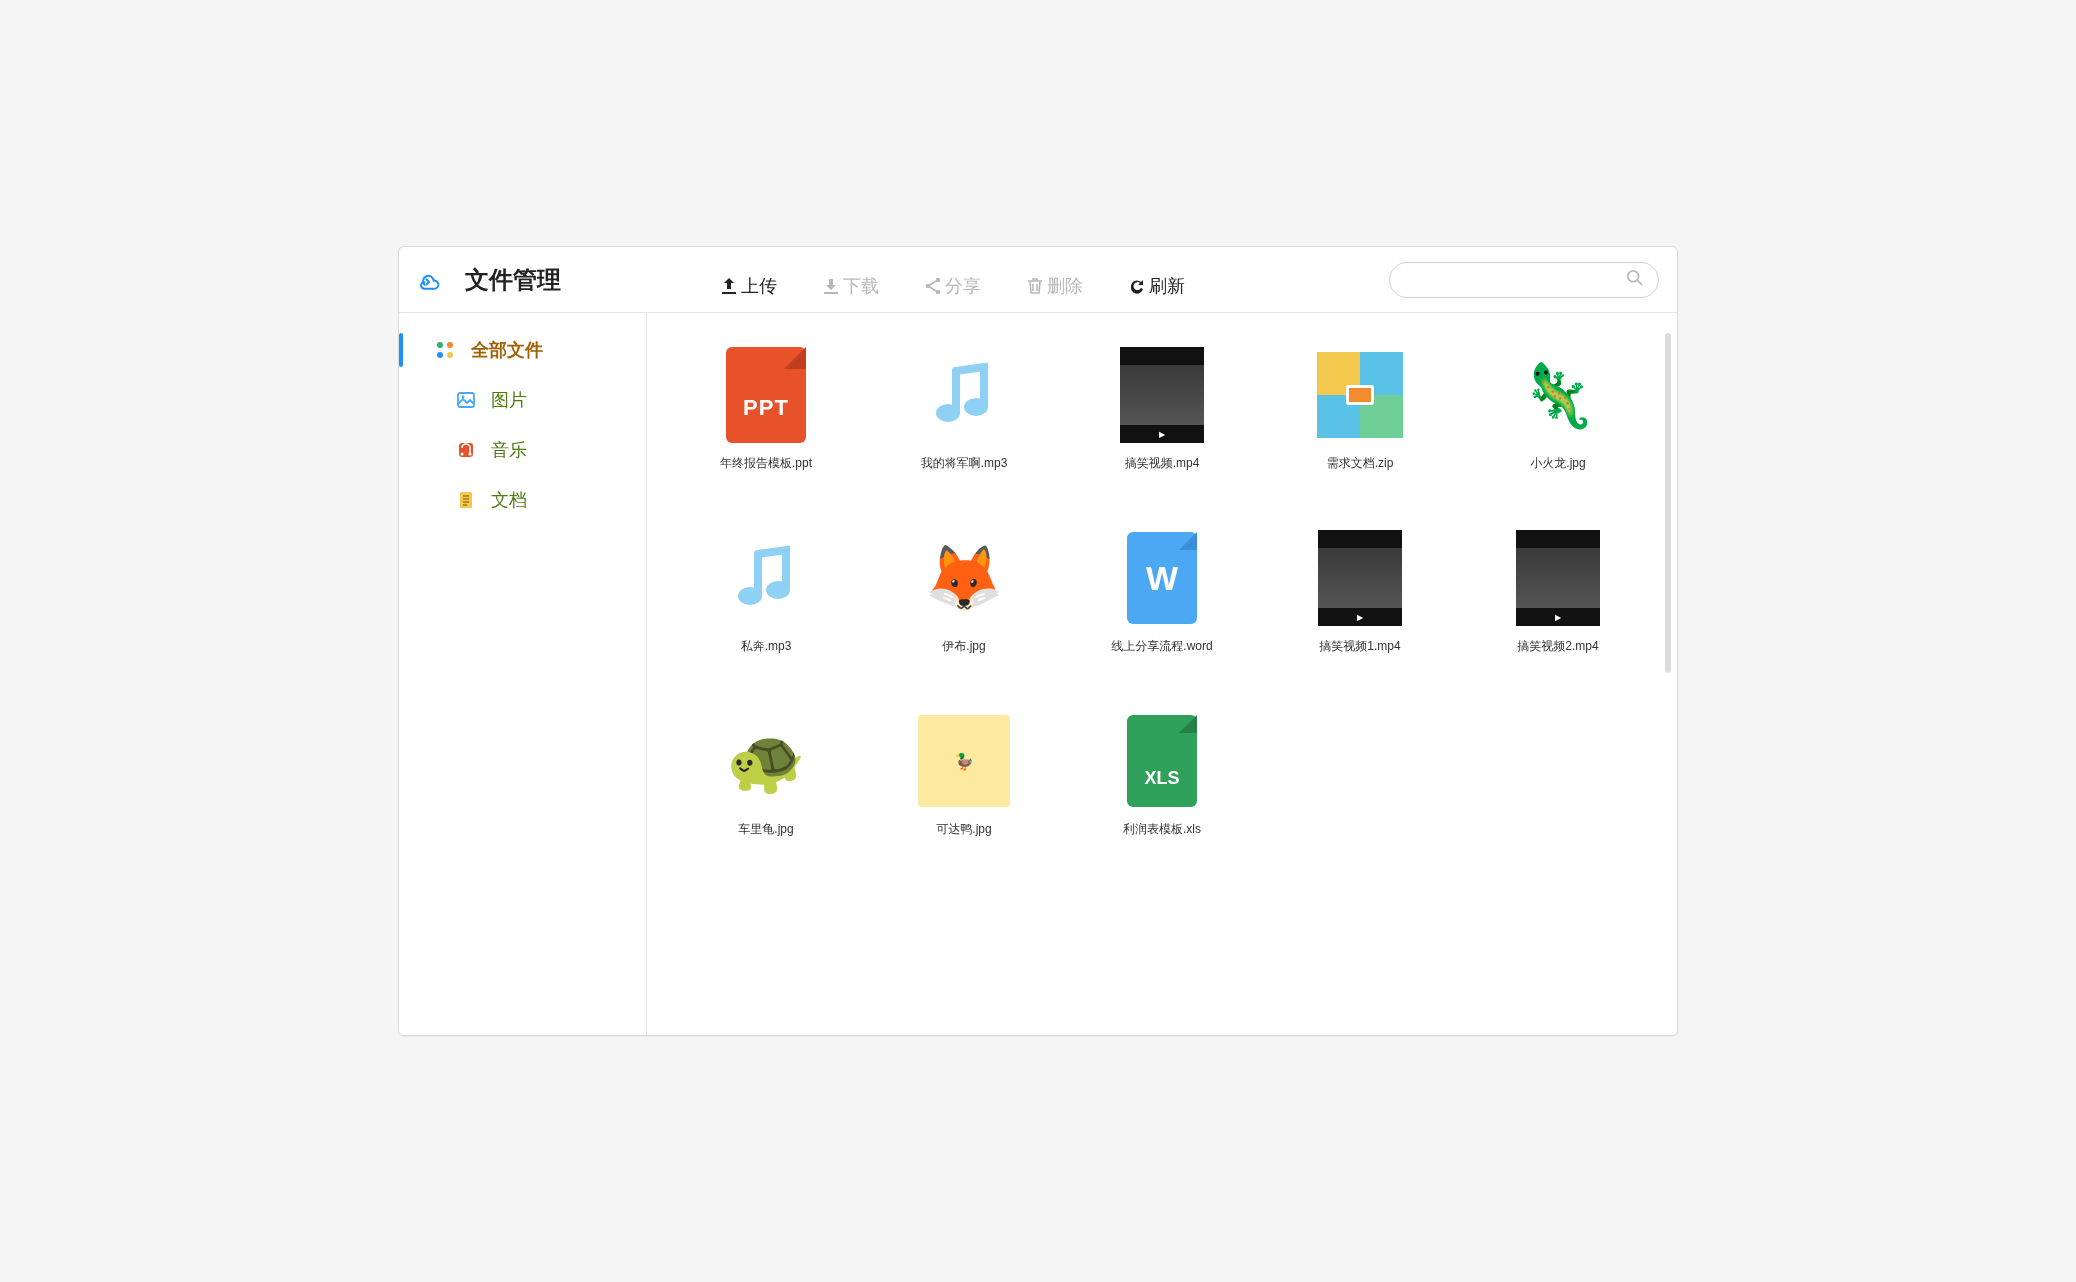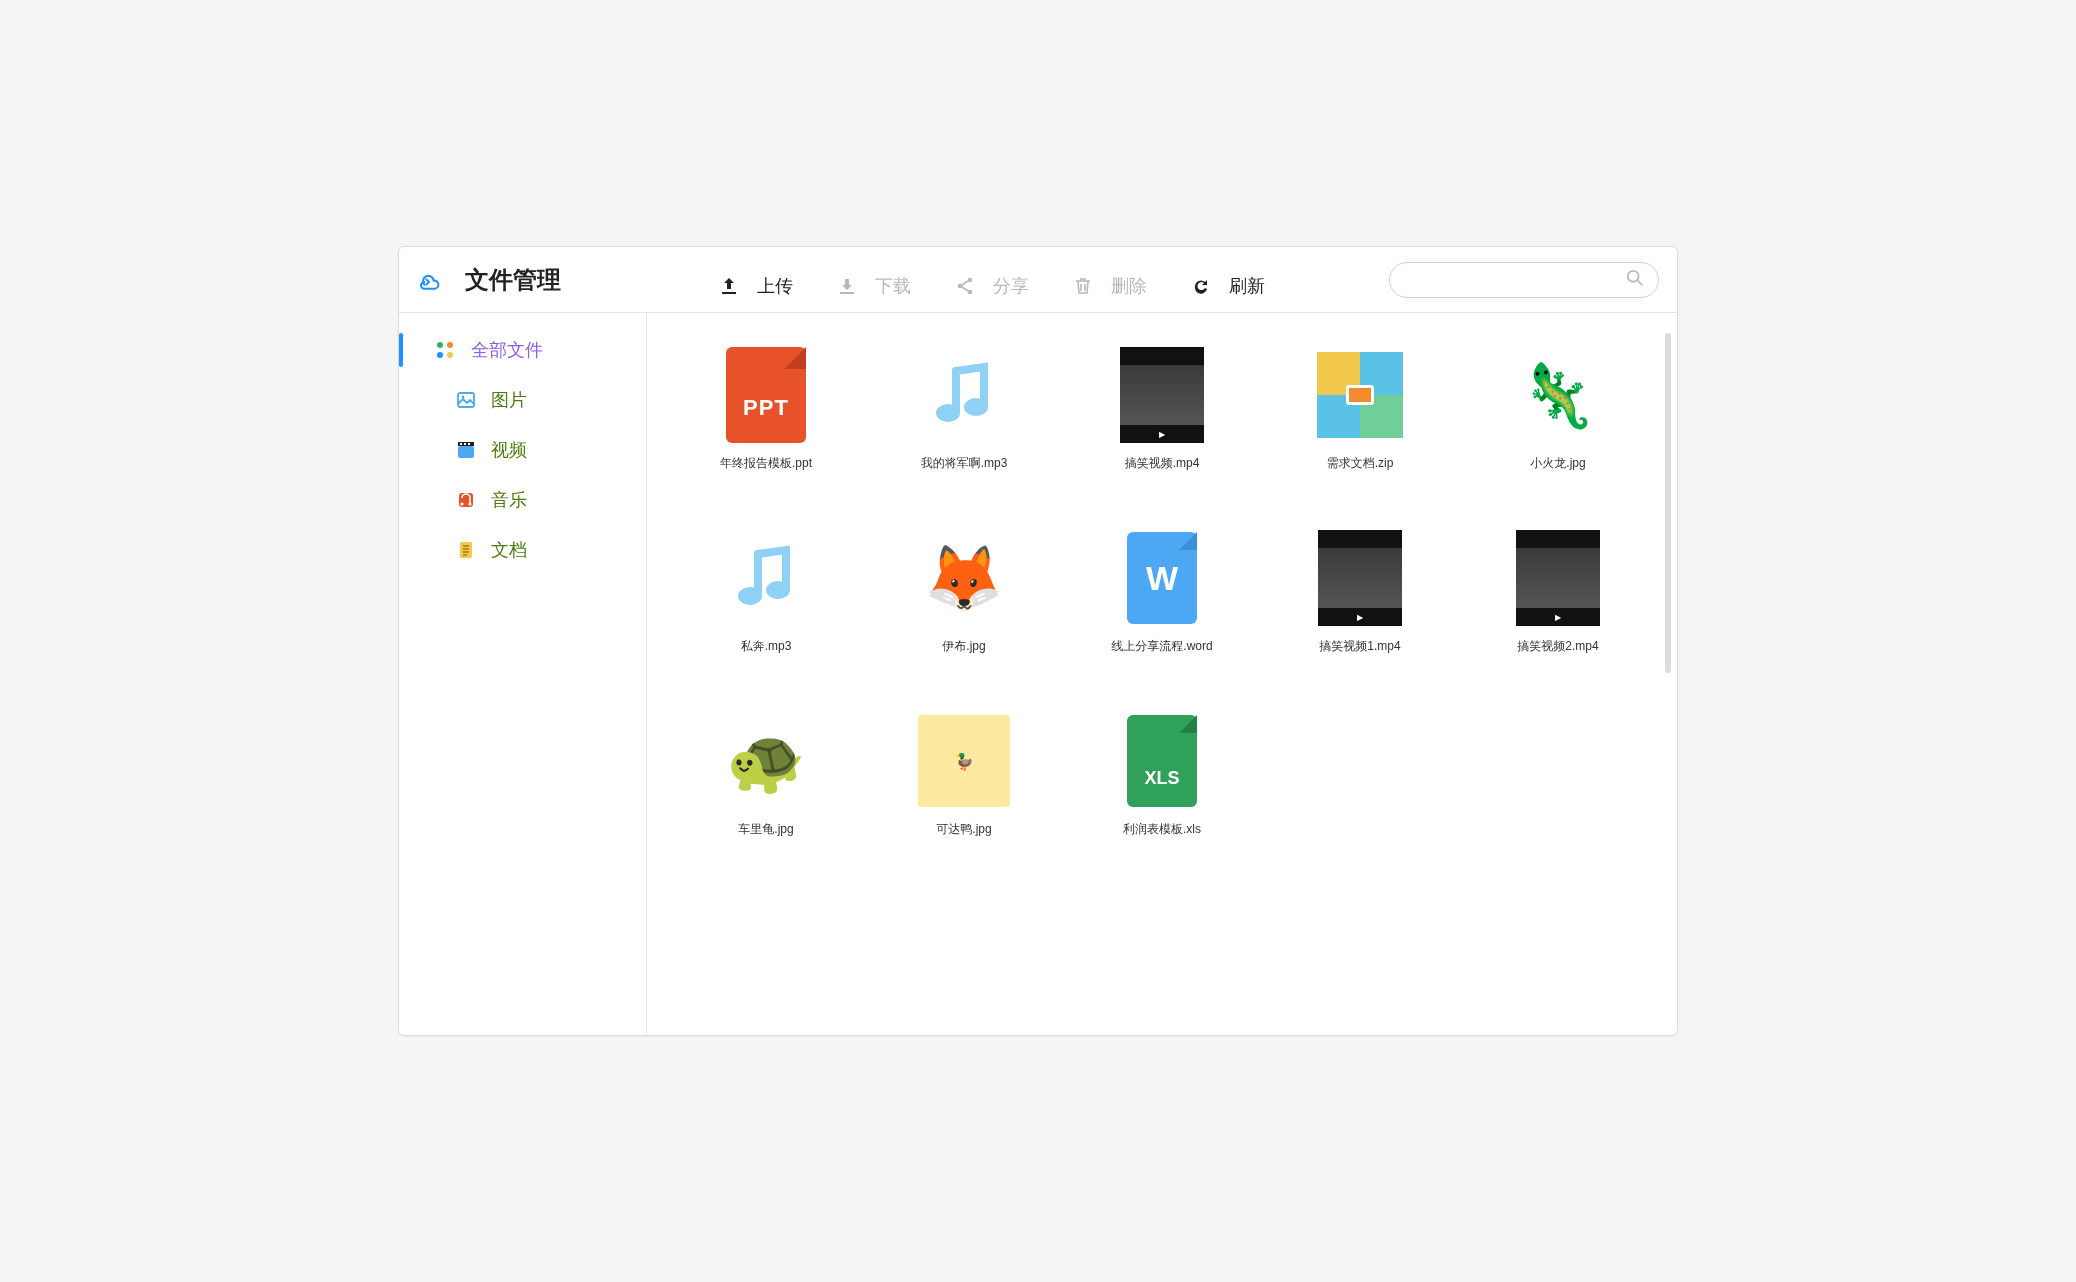--- a/index.html
+++ b/index.html
@@ -24,21 +24,21 @@
       height: 66px;
       border-bottom: 1px solid #e6e6e6;
       display: flex; align-items: center;
       padding: 0 18px;
       gap: 8px;
     }
     .brand { display:flex; align-items:center; gap:24px; min-width: 240px;}
     .brand-title { font-size: 24px; font-weight: 700; color:#222;}
     .toolbar { display:flex; align-items:center; gap:18px; margin-left: 40px; }
     .tbtn {
-      display:flex; align-items:center; gap:16px;
+      display:flex; align-items:center; gap:0;
       color:#222; font-size:18px; padding: 6px 12px;
       border:none; background:none; cursor:pointer;margin-top:12px;
     }
     .tbtn.disabled { color:#b8b8b8; cursor:default;align-items:center;}
     .spacer { flex:1; }
     .search {
       width: 270px; height: 36px;
       border:1px solid #d0d0d0; border-radius: 18px;
       display:flex; align-items:center; padding: 0 14px;
       color:#bbb;
@@ -53,21 +53,21 @@
       width: 248px; border-right:1px solid #e6e6e6;
       padding-top: 12px;
       background:#fff;
     }
     .side-item {
       display:flex; align-items:center; gap:14px;
       height: 50px; padding-left: 34px;
       font-size:18px; color:#4d7c0f; cursor:pointer;
       position:relative;
     }
-    .side-item.active { color:#8b5cf6; }
+    .side-item.active { color:#a16207;font-weight:bold; }
     .side-item.active::before {
       content:""; position:absolute; left:0; top:8px; bottom:8px; width:4px;
       background:#1e90ff; border-radius:2px;
     }
     .side-sub { padding-left: 56px; }
     .side-sub .icon-box { width:22px; height:22px; display:flex; align-items:center; justify-content:center;}
     .icon-box { width:24px; height:24px; display:flex; align-items:center; justify-content:center;}
     
     .content { flex:1; position:relative; overflow:auto; }
     .grid {
@@ -209,32 +209,20 @@
               <rect x="2" y="3" width="16" height="14" rx="2" fill="none" stroke="#4da8f3" stroke-width="1.8"></rect>
               <path d="M2 14l5-5 4 4 3-3 4 4" fill="none" stroke="#4da8f3" stroke-width="1.8"></path>
               <circle cx="7" cy="7" r="1.4" fill="#4da8f3"></circle>
             </svg>
         </span>
         <span>图片</span>
       </div>
       <div class="side-item side-sub">
         <span class="icon-box">
           <svg width="20" height="20" viewBox="0 0 20 20">
-              <rect x="2" y="6" width="16" height="12" rx="2" fill="#4da8f3"></rect>
-              <rect x="2" y="2" width="16" height="4" fill="#222"></rect>
-              <rect x="4" y="3" width="2" height="2" fill="#fff"></rect>
-              <rect x="8" y="3" width="2" height="2" fill="#fff"></rect>
-              <rect x="12" y="3" width="2" height="2" fill="#fff"></rect>
-            </svg>
-        </span>
-        <span>视频</span>
-      </div>
-      <div class="side-item side-sub">
-        <span class="icon-box">
-          <svg width="20" height="20" viewBox="0 0 20 20">
               <rect x="3" y="3" width="14" height="14" rx="3" fill="#e8522b"></rect>
               <path d="M6 8a4 4 0 0 1 8 0v6" fill="none" stroke="#fff" stroke-width="1.6"></path>
               <circle cx="6" cy="14" r="1.6" fill="#fff"></circle>
               <circle cx="14" cy="14" r="1.6" fill="#fff"></circle>
             </svg>
         </span>
         <span>音乐</span>
       </div>
       <div class="side-item side-sub">
         <span class="icon-box">

